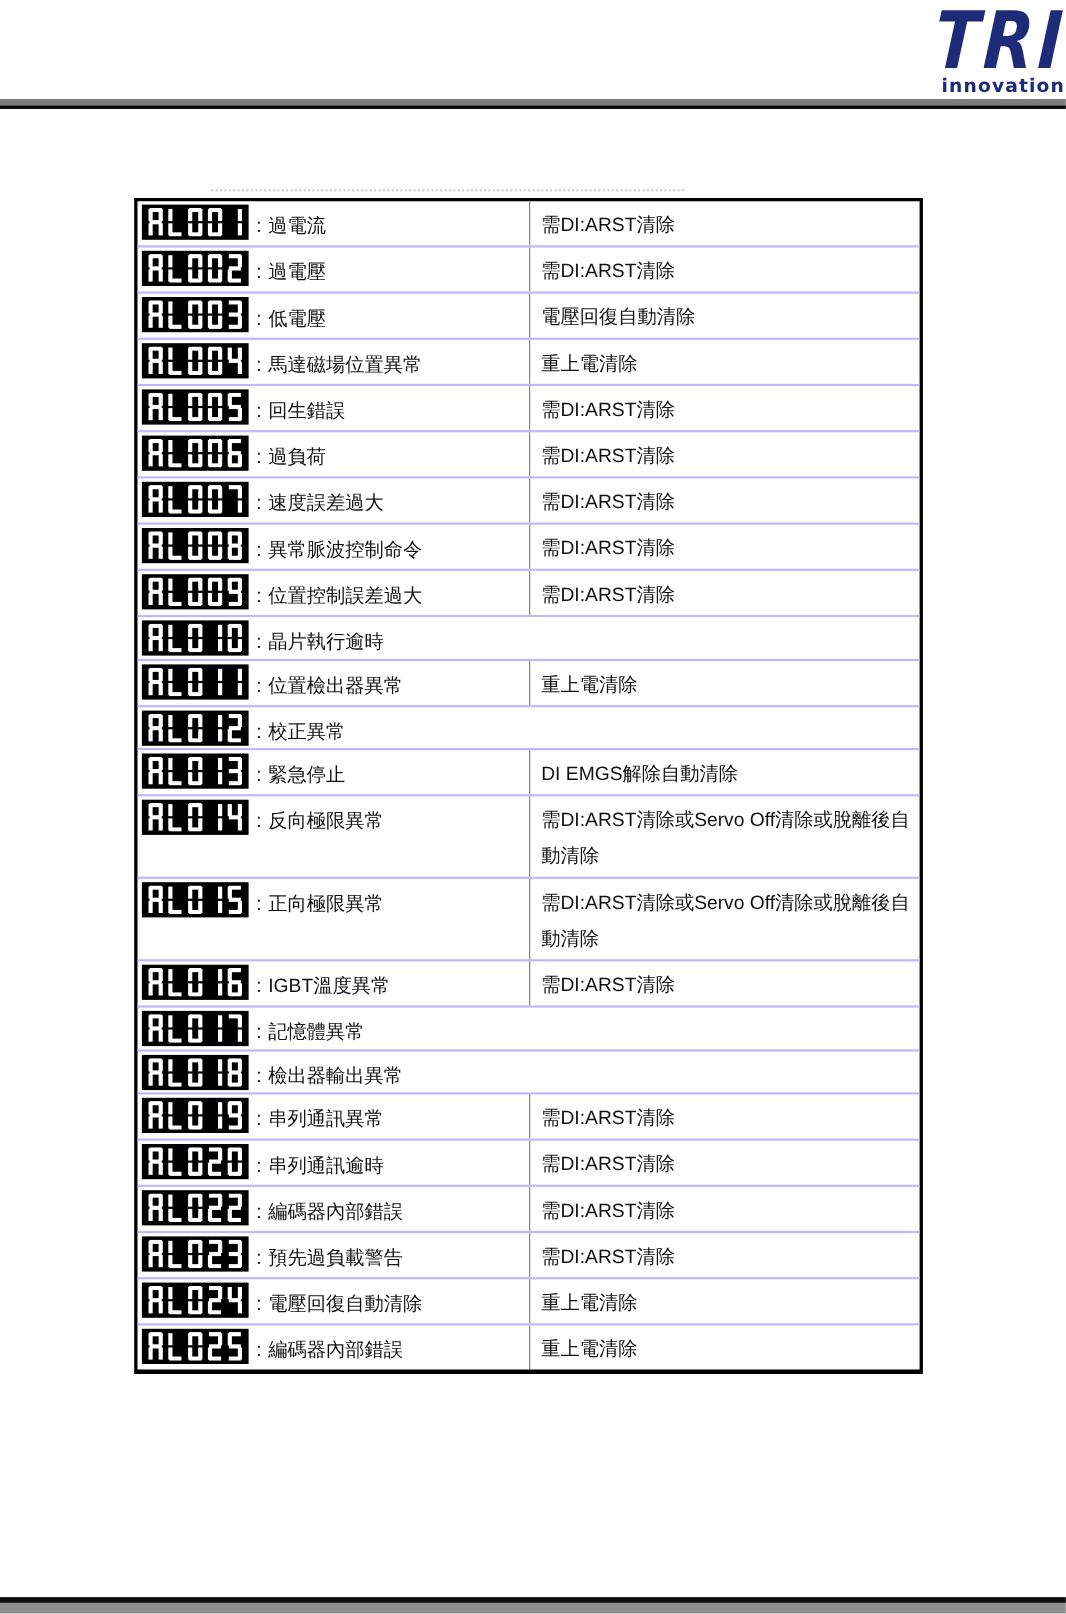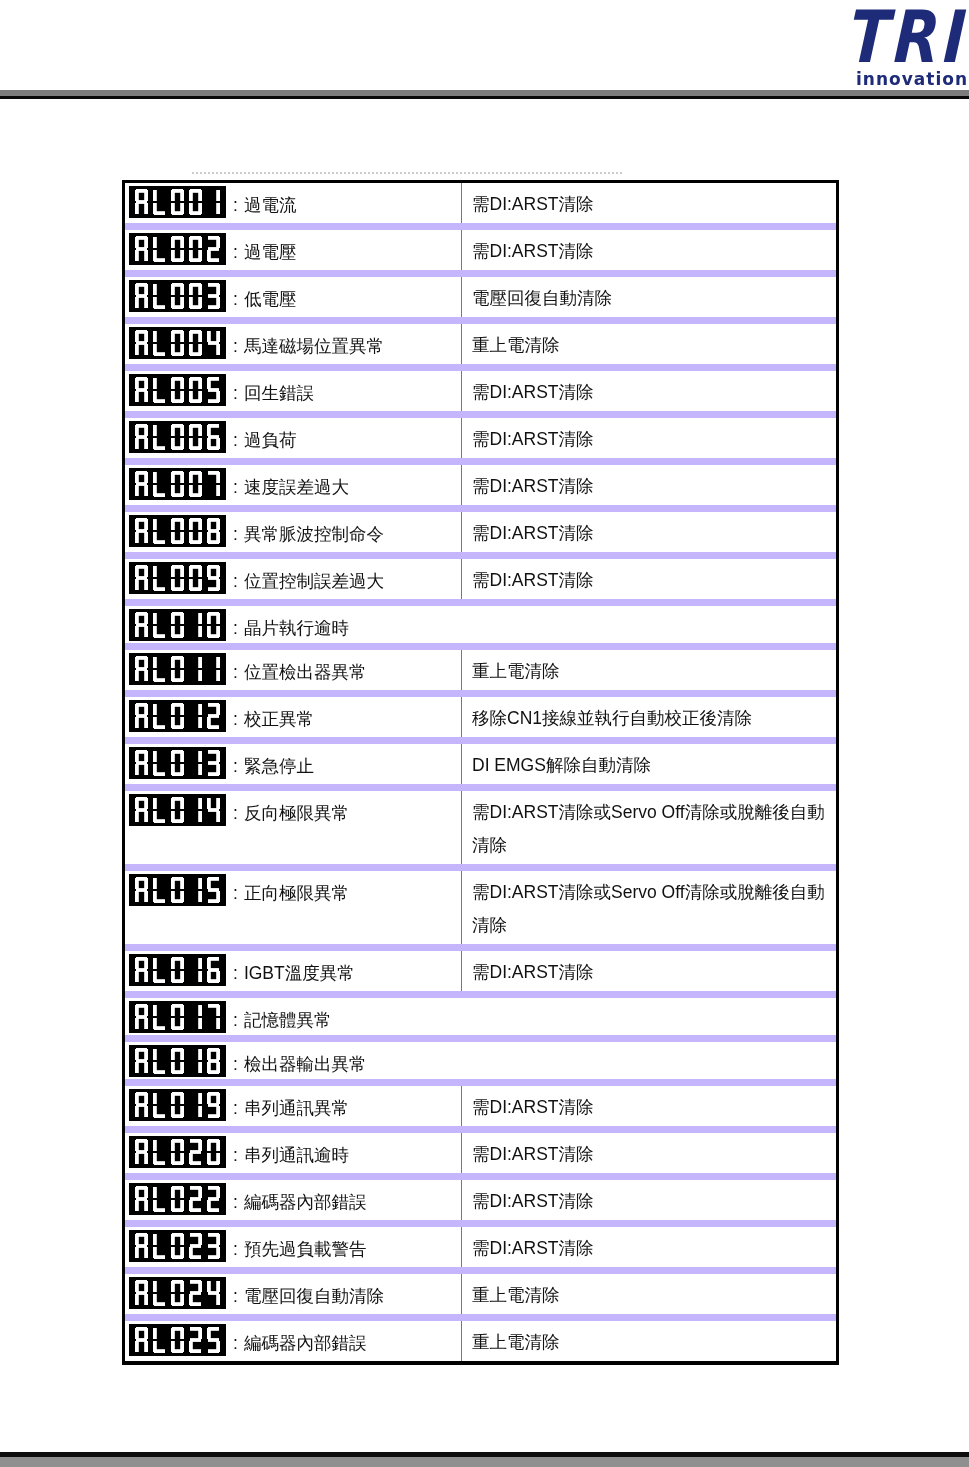--- a/index.html
+++ b/index.html
@@ -47,21 +47,21 @@
     position:absolute; top:172px; left:192px; width:430px; height:0;
     border-top:2px dotted #cccccc;
   }
 
   
   .alarm-table {
     position:absolute; left:122px; top:180px; width:717px;
     border:3px solid #000000; border-bottom-width:4px;
     background:#ffffff;
   }
-  .row { display:flex; min-height:39.5px; border-top:7px solid #c4b5fd; }
+  .row { display:flex; min-height:39.5px; border-top:2px solid #c4b5fd; }
   .row:first-child { border-top:none;justify-content:center; }
 
   .cell-left {
     width:336px; flex:0 0 336px;
     padding:2px 0 2px 4px;
     display:flex; align-items:flex-start;
   }
   .badge {
     display:inline-block; flex:0 0 auto;
     background:#000000;
@@ -75,20 +75,21 @@
     white-space:nowrap;
   }
   .colon { margin-right:6px; }
 
   .cell-right {
     flex:1 1 auto;
     border-left:1px solid #787878;
     padding:5px 8px 2px 10px;
     font-size:17.5px;
     line-height:33px;
+    margin-left:20px;
   }
 </style>
 </head>
 <body>
 
 <div class="header-rule"></div>
 
 <div class="logo" style="color: rgb(30, 43, 120);">
   <div class="logo-tri">TRI</div>
   <div class="logo-sub">innovation</div>
@@ -514,21 +515,20 @@
             <rect x="77" y="0" width="11" height="3.8" fill="#ffffff"></rect>
             <rect x="85.2" y="1" width="3.8" height="11" fill="#ffffff"></rect>
             <rect x="77" y="22.2" width="11" height="3.8" fill="#ffffff"></rect>
             <rect x="76" y="14" width="3.8" height="11" fill="#ffffff"></rect>
             <rect x="77" y="11.1" width="11" height="3.8" fill="#ffffff"></rect>
           </svg></span>
       <span class="label-group">
         <span class="colon">:</span><span class="alarm-name">校正異常</span>
       </span>
     </div>
-    <div class="cell-right">移除CN1接線並執行自動校正後清除</div>
   </div>
 
   <div class="row">
     <div class="cell-left">
       <span class="badge"><svg viewBox="0 0 93 26" width="93" height="26">
             <rect x="5" y="0" width="11" height="3.8" fill="#ffffff"></rect>
             <rect x="13.2" y="1" width="3.8" height="11" fill="#ffffff"></rect>
             <rect x="13.2" y="14" width="3.8" height="11" fill="#ffffff"></rect>
             <rect x="4" y="14" width="3.8" height="11" fill="#ffffff"></rect>
             <rect x="4" y="1" width="3.8" height="11" fill="#ffffff"></rect>

